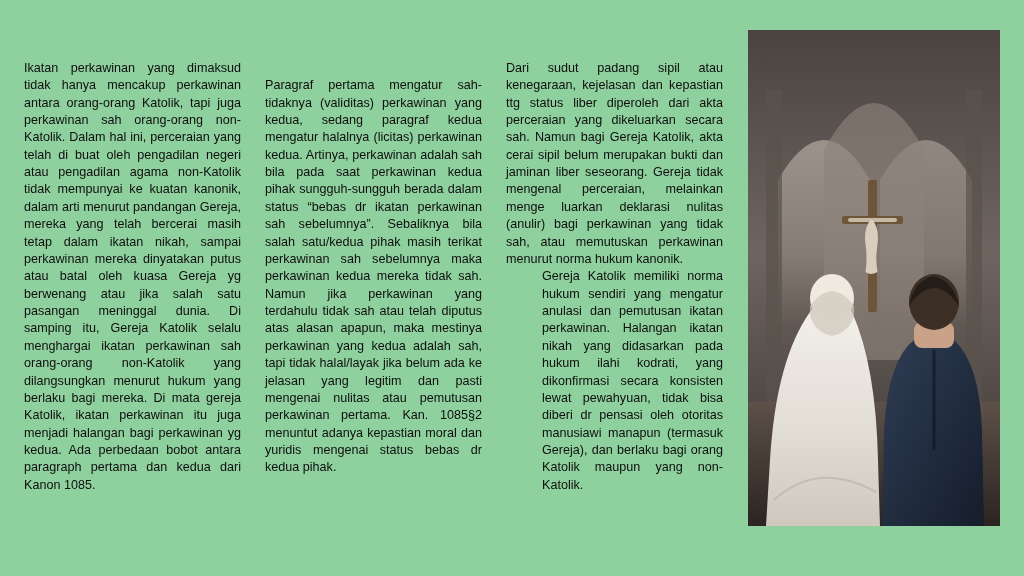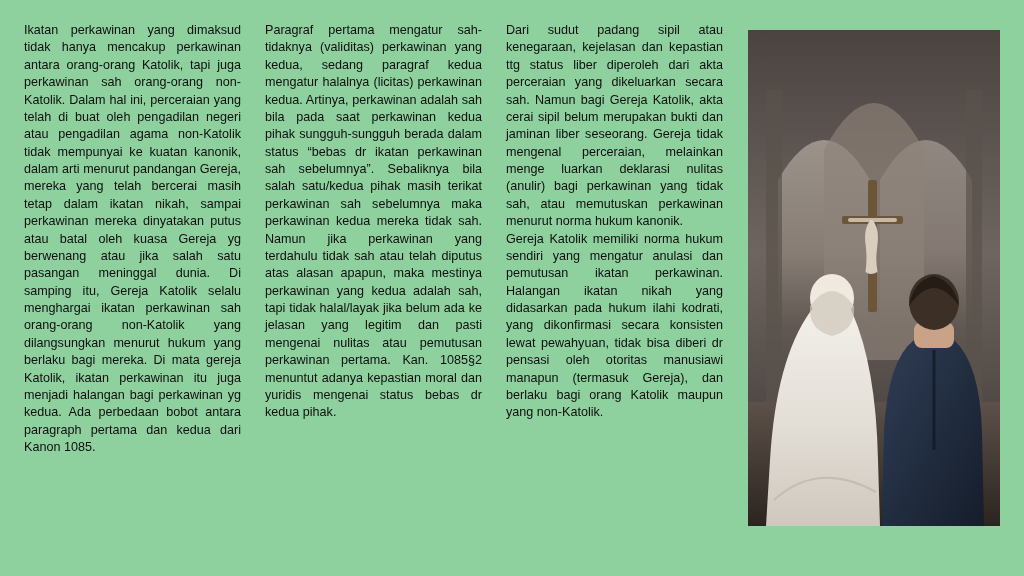--- a/index.html
+++ b/index.html
@@ -21,35 +21,37 @@
     box-sizing: border-box;
   }
   .columns {
     position: absolute;
     left: 24px;
     top: 22px;
     width: 700px;
     height: 510px;
     display: flex;
     gap: 24px;
+    align-items: center;
   }
   .col {
     width: 217px;
     font-size: 12.6px;
     line-height: 1.38;
     color: #0e0e0e;
     text-align: justify;
     text-justify: inter-word;
     hyphens: none;
   }
   .col p {
     margin: 0 0 0 0;
   }
   .col p + p {
     margin-top: 0;
+    margin-left: 36px;
   }
   .photo {
     position: absolute;
     left: 748px;
     top: 30px;
     width: 252px;
     height: 496px;
     overflow: hidden;
     background: #2b2622;
   }

